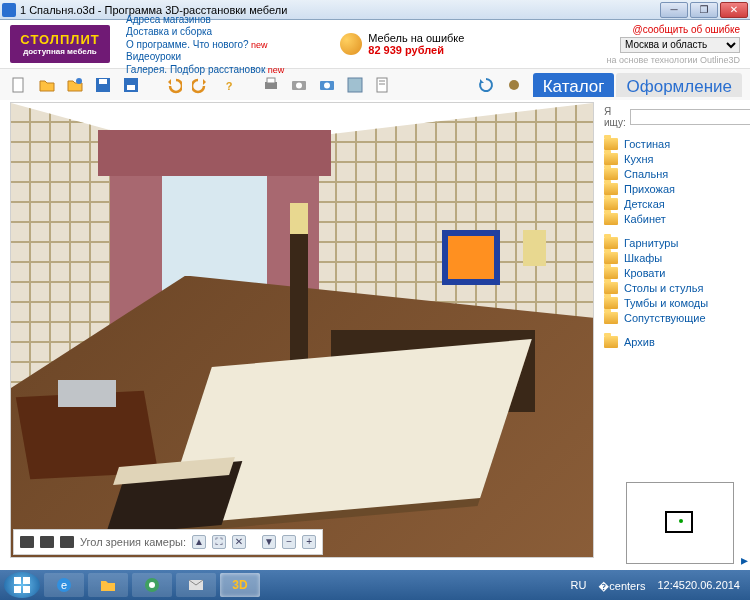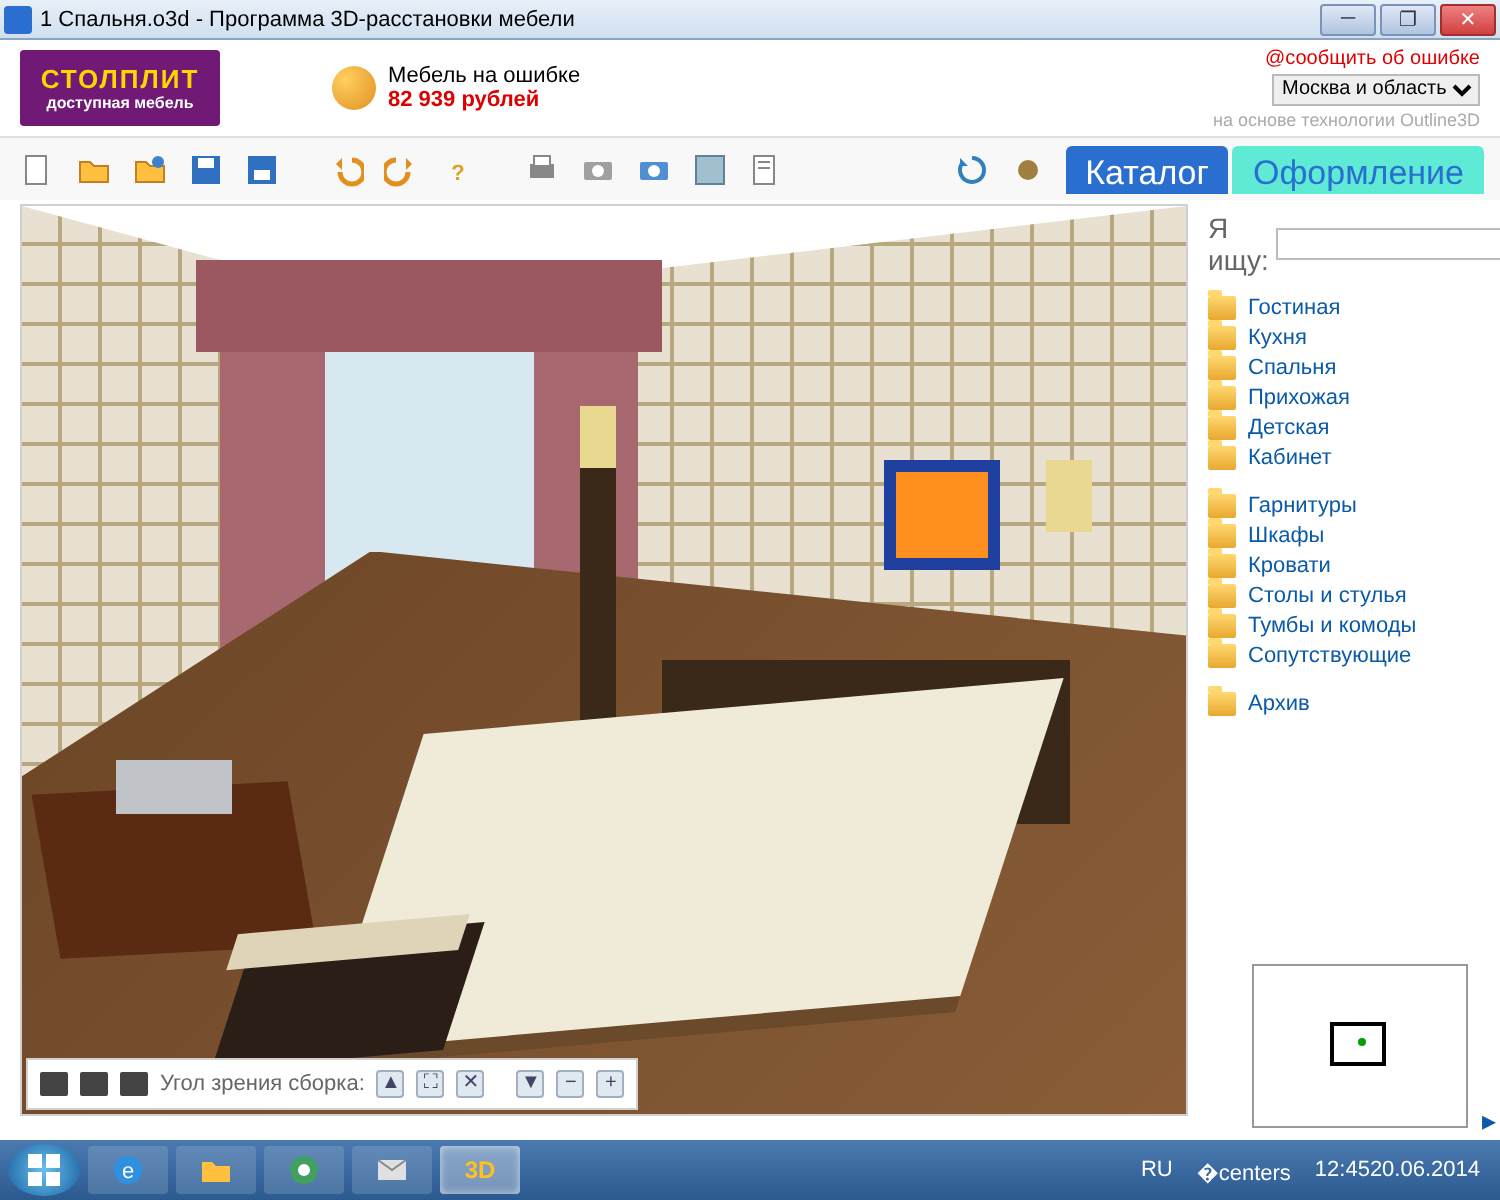--- a/index.html
+++ b/index.html
@@ -16,30 +16,30 @@
 .logo-sub{font-size:8px;color:#fff}
 .hlinks{display:flex;flex-direction:column;gap:1px}
 .hlinks a{color:#0a5aa8;text-decoration:none;font-size:10px}
 .sup{color:#d00;font-size:9px}
 .cart{display:flex;align-items:center;gap:6px;margin-left:40px}
 .cart-icon{width:22px;height:22px;background:radial-gradient(circle at 30% 30%,#ffd060,#e09020);border-radius:50%}
 .cart-text{display:flex;flex-direction:column;font-size:10px}
 .cart-text .sum{color:#d00;font-weight:bold}
 .header-right{margin-left:auto;display:flex;flex-direction:column;align-items:flex-end;gap:2px}
 .report{color:#d00;font-size:10px;text-decoration:none}
-.region-sel{font-size:10px;width:104px;height:16px;border:1px solid #bbb}
+.region-sel{font-size:10px;width:120px;height:16px;border:1px solid #bbb}
 .powered{color:#aaa;font-size:9px}
 .toolbar{height:32px;display:flex;align-items:center;padding:0 8px;gap:6px;background:#f8f8f8;border-top:1px solid #e0e0e0}
 .tbtn{width:22px;height:22px;border:1px solid transparent;border-radius:3px;display:flex;align-items:center;justify-content:center}
 .tbtn svg{width:18px;height:18px}
 .toolbar .sep{width:8px}
 .toolbar .sep2{flex:1}
 .right-tabs{display:flex;margin-left:auto;height:24px}
 .rtab{padding:4px 10px;background:#2a6fd0;color:#fff;font-size:17px;border-radius:3px 3px 0 0;margin-left:2px;cursor:pointer}
-.rtab.inactive{background:#5eead4;color:#2a6fd0}
+.rtab.inactive{background:#e5e5e5;color:#2a6fd0}
 .main{display:flex;height:460px}
 .viewport{flex:1;position:relative;border:1px solid #d0d0d0;margin:2px 6px 2px 10px;background:#fff;overflow:hidden}
 .scene{width:100%;height:100%;background:linear-gradient(#fff 0,#fff 38%,#5c3a1e 38%,#7a4d28 100%);position:relative}
 .floor{position:absolute;left:0;right:0;bottom:0;height:62%;background:linear-gradient(135deg,#6b4526,#8a5d38);clip-path:polygon(0 100%,0 40%,30% 0,100% 15%,100% 100%)}
 .wall-left{position:absolute;left:0;top:0;width:30%;height:70%;background:#e8e0d0;background-image:repeating-linear-gradient(0deg,transparent 0 18px,#b8a880 18px 20px),repeating-linear-gradient(90deg,transparent 0 18px,#b8a880 18px 20px);clip-path:polygon(0 0,100% 15%,100% 85%,0 100%)}
 .wall-right{position:absolute;right:0;top:0;width:75%;height:70%;background:#e8e0d0;background-image:repeating-linear-gradient(0deg,transparent 0 18px,#b8a880 18px 20px),repeating-linear-gradient(90deg,transparent 0 18px,#b8a880 18px 20px);clip-path:polygon(8% 15%,100% 0,100% 100%,8% 85%)}
 .window{position:absolute;left:20%;top:8%;width:30%;height:42%;background:#d8e8f0}
 .curtain{position:absolute;left:17%;top:8%;width:36%;height:48%;background:linear-gradient(90deg,#a86870 0 25%,transparent 25% 75%,#a86870 75%)}
 .valance{position:absolute;left:15%;top:6%;width:40%;height:10%;background:#9c5860}
 .bed{position:absolute;left:30%;bottom:10%;width:55%;height:35%;background:#f0ead8;transform:skew(-18deg,-5deg);box-shadow:0 8px 0 #6a4a2a}
@@ -50,21 +50,21 @@
 .bench-top{position:absolute;left:18%;bottom:17%;width:20%;height:4%;background:#e0d4b8;transform:skew(-18deg,-5deg)}
 .picture{position:absolute;right:16%;top:28%;width:10%;height:12%;background:#ff9020;border:6px solid #2040a0}
 .lamp1{position:absolute;left:48%;top:22%;width:3%;height:38%;background:linear-gradient(#e8d890 0 18%,#3a2818 18%)}
 .lamp2{position:absolute;right:8%;top:28%;width:4%;height:8%;background:#e8d890}
 .bottom-ctrl{position:absolute;left:2px;bottom:2px;height:26px;background:#fff;border:1px solid #d0d0d0;padding:2px 6px;display:flex;align-items:center;gap:6px;font-size:9px}
 .bc-icon{width:14px;height:12px;background:#444;border-radius:1px}
 .bc-label{color:#666}
 .bc-btn{width:14px;height:14px;background:#e0e8f0;border:1px solid #a0b0c0;border-radius:2px;font-size:10px;text-align:center;line-height:12px;color:#446}
 .sidebar{width:150px;padding:4px 8px 4px 4px;display:flex;flex-direction:column;gap:4px}
 .search-row{display:flex;align-items:center;gap:4px;padding:2px 0}
-.search-row label{color:#666;font-size:14px}
+.search-row label{color:#666;font-size:10px}
 .search-row input{flex:1;height:16px;border:1px solid #bbb;font-size:10px;padding:0 2px}
 .cat-list{display:flex;flex-direction:column;gap:3px;padding:4px 0}
 .cat-item{display:flex;align-items:center;gap:6px}
 .folder{width:14px;height:12px;background:linear-gradient(#ffd870,#e8a830);border-radius:1px;position:relative}
 .folder:before{content:"";position:absolute;top:-3px;left:0;width:7px;height:3px;background:#ffd870;border-radius:1px 1px 0 0}
 .cat-item a{color:#0a5aa8;font-size:11px}
 .minimap{position:absolute;right:16px;bottom:36px;width:108px;height:82px;border:1px solid #999;background:#fff}
 .minimap-inner{position:absolute;left:38px;top:28px;width:28px;height:22px;border:2px solid #000}
 .minimap-dot{position:absolute;left:52px;top:36px;width:4px;height:4px;background:#00a000;border-radius:50%}
 .mm-arrow{position:absolute;right:2px;bottom:32px;color:#0a5aa8;font-size:14px}
@@ -86,20 +86,27 @@
     <div class="winbtn">❐</div>
     <div class="winbtn close">✕</div>
   </div>
 </div>
 
 <div class="header">
   <div class="logo">
     <div class="logo-main">СТОЛПЛИТ</div>
     <div class="logo-sub">доступная мебель</div>
   </div>
+  <div class="hlinks">
+    <a>Адреса магазинов</a>
+    <a>Доставка и сборка</a>
+    <span><a>О программе. Что нового?</a><span class="sup"> new</span></span>
+    <a>Видеоуроки</a>
+    <span><a>Галерея. Подбор расстановок</a><span class="sup"> new</span></span>
+  </div>
   <div class="cart">
     <div class="cart-icon"></div>
     <div class="cart-text">
       <span>Мебель на ошибке</span>
       <span class="sum">82 939 рублей</span>
     </div>
   </div>
   <div class="header-right">
     <a class="report">@сообщить об ошибке</a>
     <select class="region-sel"><option>Москва и область</option></select>
@@ -219,21 +226,21 @@
       <div class="picture"></div>
       <div class="headboard"></div>
         <div class="bed"></div>
       <div class="bench"></div>
         <div class="bench-top"></div>
     </div>
     <div class="bottom-ctrl">
       <div class="bc-icon"></div>
       <div class="bc-icon"></div>
       <div class="bc-icon"></div>
-      <span class="bc-label">Угол зрения сборка:</span>
+      <span class="bc-label">Угол зрения камеры:</span>
       <div class="bc-btn">▲</div>
       <div class="bc-btn">⛶</div>
       <div class="bc-btn">✕</div>
       <div style="width:4px"></div>
       <div class="bc-btn">▼</div>
       <div class="bc-btn">−</div>
       <div class="bc-btn">+</div>
     </div>
   </div>
   <div class="sidebar">

